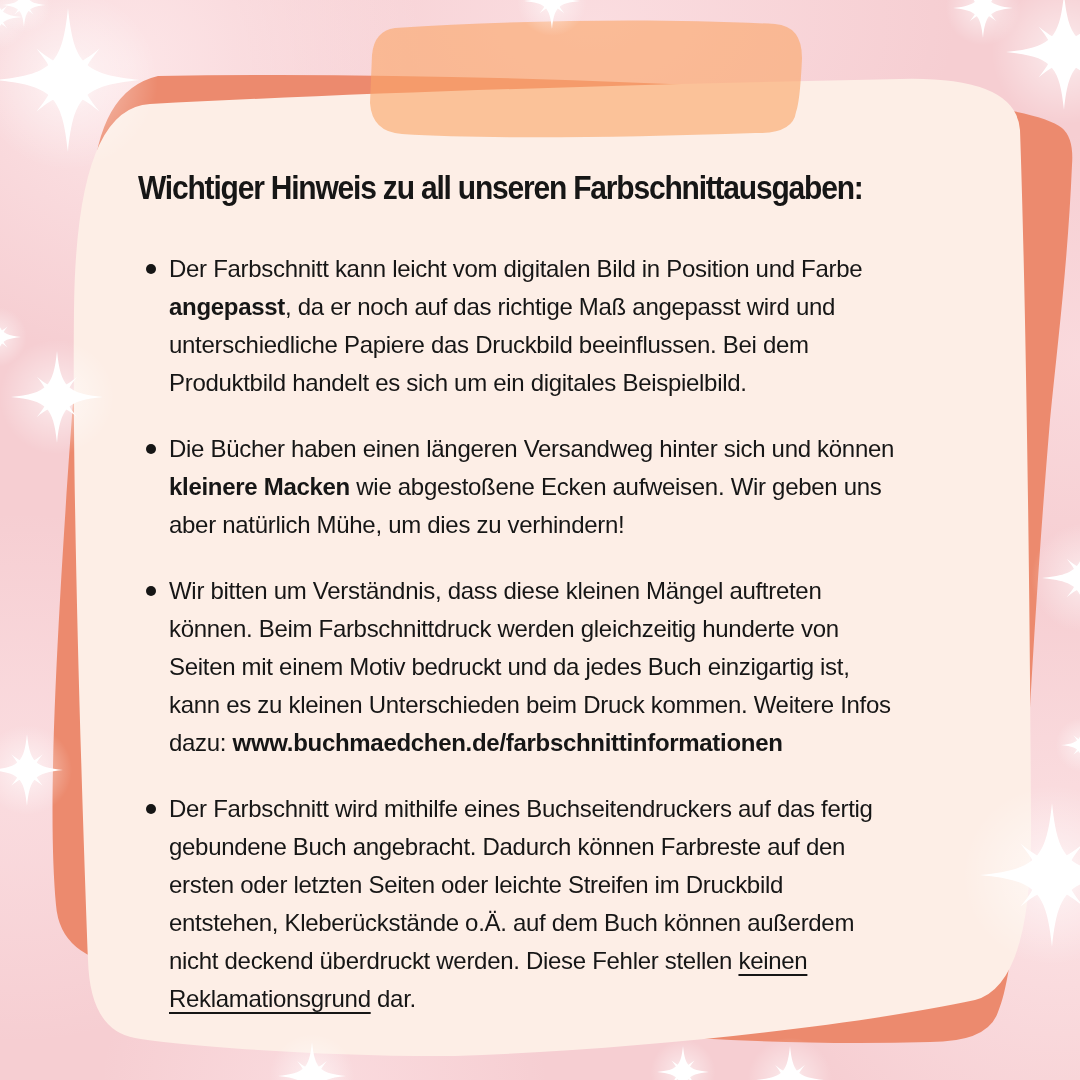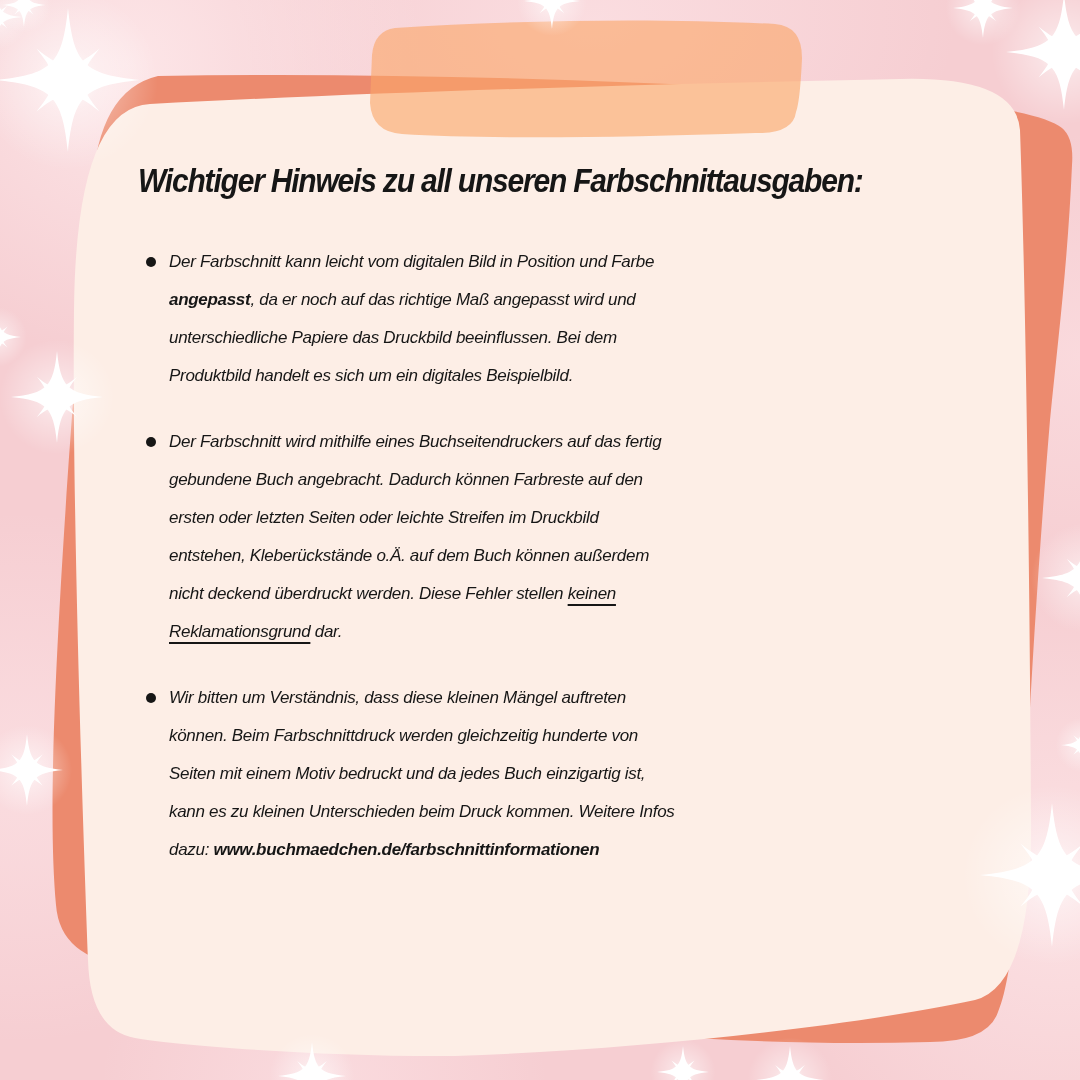--- a/index.html
+++ b/index.html
@@ -26,32 +26,31 @@
       radial-gradient(430px 430px at 98% 82%, rgba(253,229,231,.85), rgba(253,229,231,0) 70%),
       radial-gradient(380px 380px at 2% 72%,  rgba(252,226,229,.75), rgba(252,226,229,0) 70%),
       radial-gradient(320px 220px at 30% 100%,rgba(252,226,229,.65), rgba(252,226,229,0) 70%),
       var(--background-pink);
   }
   svg.scene{position:absolute;inset:0;display:block;}
   .shape-orange{fill:var(--backdrop-orange);}
   .shape-card{fill:var(--card-cream);}
   .shape-tape{fill:var(--tape-peach);}
   .content{
-    position:absolute;left:138px;top:165px;width:860px;
+    position:absolute;left:138px;top:172px;width:860px;
     color:var(--text-color);
-    font-style:italic;
   }
   .title{
     margin:0;font-size:30px;font-weight:bold;letter-spacing:-1.2px;line-height:32px;
     transform:scaleY(1.12);transform-origin:left center;white-space:nowrap;
   }
   .bullets{margin-top:46px;display:flex;flex-direction:column;gap:28px;}
   .bullet{display:flex;align-items:flex-start;}
   .dot{flex:none;width:10px;height:10px;border-radius:50%;background:var(--text-color);margin:14px 13px 0 8px;}
-  .btext{flex:1;font-size:17px;line-height:38px;letter-spacing:-0.3px;white-space:pre-wrap;}
+  .btext{flex:1;font-size:24px;line-height:38px;letter-spacing:-0.3px;white-space:pre-wrap;}
   .btext .b{font-weight:bold;}
   .btext .u{text-decoration:underline;text-underline-offset:5px;text-decoration-thickness:2px;}
 </style>
 </head>
 <body>
 
 <div class="backdrop"></div>
 
 <svg class="scene" width="1080" height="1080" viewBox="0 0 1080 1080">
   <defs>
@@ -129,29 +128,35 @@
   <div class="bullets" id="bullet-list">
       <div class="bullet">
         <span class="dot"></span>
         <div class="btext"><span>Der Farbschnitt kann leicht vom digitalen Bild in Position und Farbe
 </span><span class="b">angepasst</span><span>, da er noch auf das richtige Maß angepasst wird und
 unterschiedliche Papiere das Druckbild beeinflussen. Bei dem
 Produktbild handelt es sich um ein digitales Beispielbild.</span></div>
       </div>
       <div class="bullet">
         <span class="dot"></span>
-        <div class="btext"><span>Der Farbschnitt wird mithilfe eines Buchseitendruckers auf das fertig
-gebundene Buch angebracht. Dadurch können Farbreste auf den
-ersten oder letzten Seiten oder leichte Streifen im Druckbild
-entstehen, Kleberückstände o.Ä. auf dem Buch können außerdem
-nicht deckend überdruckt werden. Diese Fehler stellen </span><span class="u">keinen
-Reklamationsgrund</span><span> dar.</span></div>
+        <div class="btext"><span>Die Bücher haben einen längeren Versandweg hinter sich und können
+</span><span class="b">kleinere Macken</span><span> wie abgestoßene Ecken aufweisen. Wir geben uns
+aber natürlich Mühe, um dies zu verhindern!</span></div>
       </div>
       <div class="bullet">
         <span class="dot"></span>
         <div class="btext"><span>Wir bitten um Verständnis, dass diese kleinen Mängel auftreten
 können. Beim Farbschnittdruck werden gleichzeitig hunderte von
 Seiten mit einem Motiv bedruckt und da jedes Buch einzigartig ist,
 kann es zu kleinen Unterschieden beim Druck kommen. Weitere Infos
 dazu: </span><span class="b">www.buchmaedchen.de/farbschnittinformationen</span></div>
       </div>
+      <div class="bullet">
+        <span class="dot"></span>
+        <div class="btext"><span>Der Farbschnitt wird mithilfe eines Buchseitendruckers auf das fertig
+gebundene Buch angebracht. Dadurch können Farbreste auf den
+ersten oder letzten Seiten oder leichte Streifen im Druckbild
+entstehen, Kleberückstände o.Ä. auf dem Buch können außerdem
+nicht deckend überdruckt werden. Diese Fehler stellen </span><span class="u">keinen
+Reklamationsgrund</span><span> dar.</span></div>
+      </div>
     </div>
 </div>
 
 </body></html>

